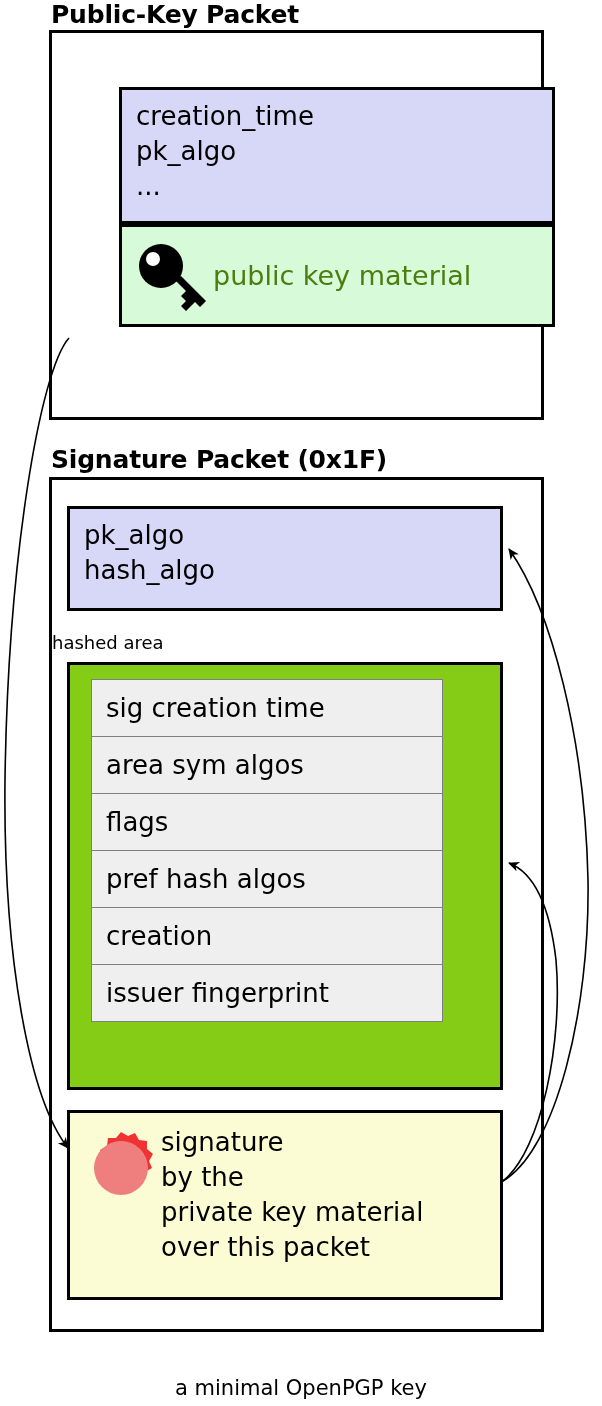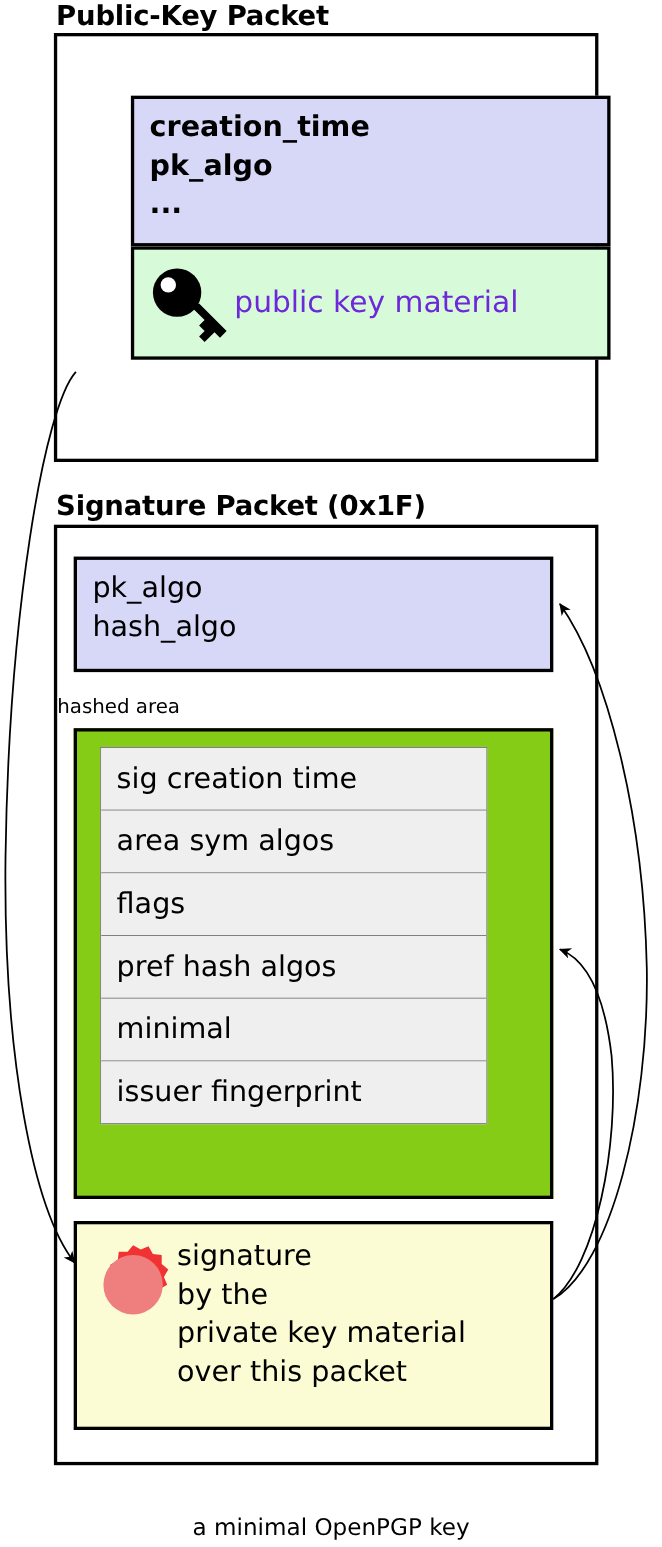--- a/index.html
+++ b/index.html
@@ -60,33 +60,32 @@
   }
   .field-line {
     font-size: 26px;
     line-height: 35px;
     white-space: nowrap;
   }
 
   #pk-meta {
     left: 67px; top: 54px; width: 436px; height: 137px;
     background: #d7d7f8;
-    font-weight: bold;
   }
   #pk-material {
     left: 67px; top: 191px; width: 436px; height: 103px;
     background: #d7fbd9;
   }
   #pk-material-label {
     position: absolute;
     left: 91px;
     top: 32px;
     font-size: 27px;
     line-height: 34px;
-    color: #6d28d9;
+    color: #4d7c0f;
     white-space: nowrap;
   }
 
   #sig-meta {
     left: 67px; top: 506px; width: 436px; height: 105px;
     background: #d7d7f8;
   }
 
   
   .key-icon {
@@ -222,21 +221,21 @@
   </div>
 
   <div id="hashed-label">hashed area</div>
 
   <div id="hashed-box">
     <div id="hashed-list">
       <div class="hashed-item">sig creation time</div>
       <div class="hashed-item">area sym algos</div>
       <div class="hashed-item">flags</div>
       <div class="hashed-item">pref hash algos</div>
-      <div class="hashed-item">minimal</div>
+      <div class="hashed-item">creation</div>
       <div class="hashed-item">issuer fingerprint</div>
     </div>
   </div>
 
   <div id="sig-block">
     <svg class="seal-icon" viewBox="0 0 76 76">
       <path fill="#f03232" d="M38 2 l7 4 7 -3 4 7 8 1 0 8 6 5 -4 7 3 7 -7 4 -1 8 -8 0 -5 6 -7 -4 -7 3 -4 -7 -8 -1 0 -8 -6 -5 4 -7 -3 -7 7 -4 1 -8 8 0 z"></path>
       <circle cx="38" cy="38" r="27" fill="#ef7f7f"></circle>
     </svg>
     <div id="sig-text">

